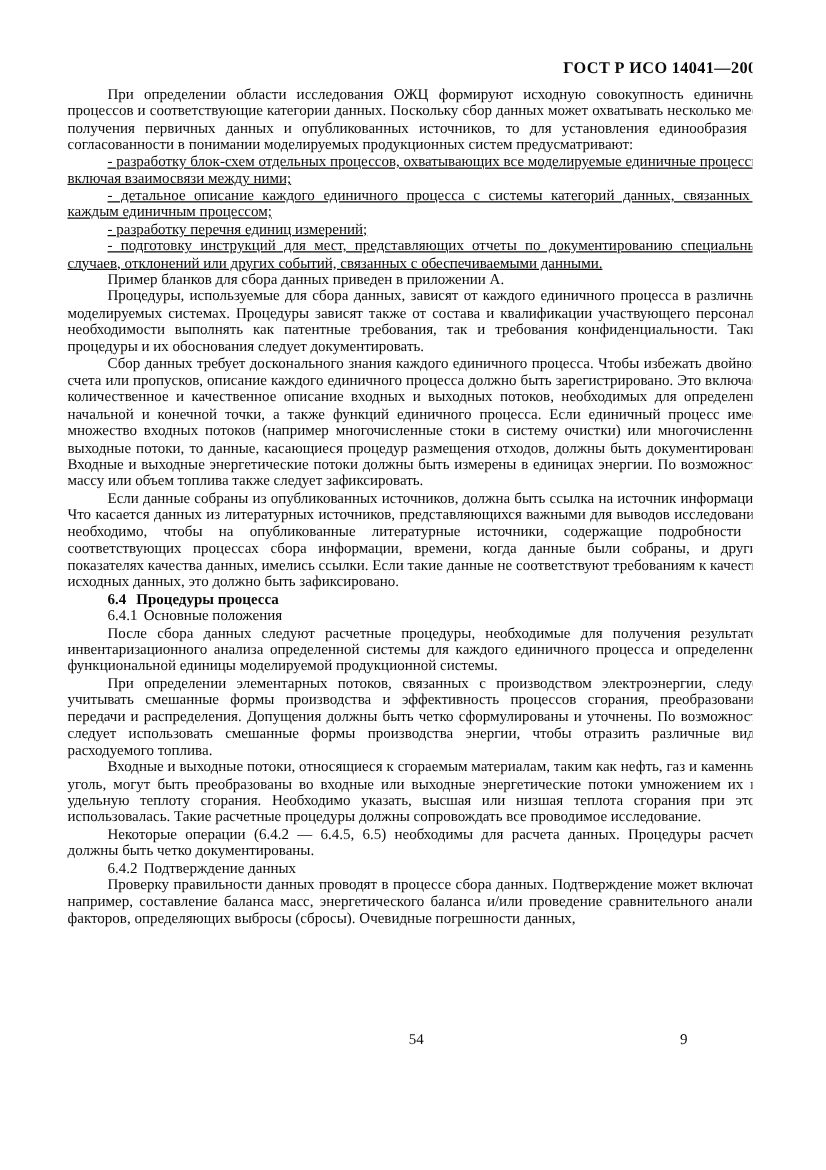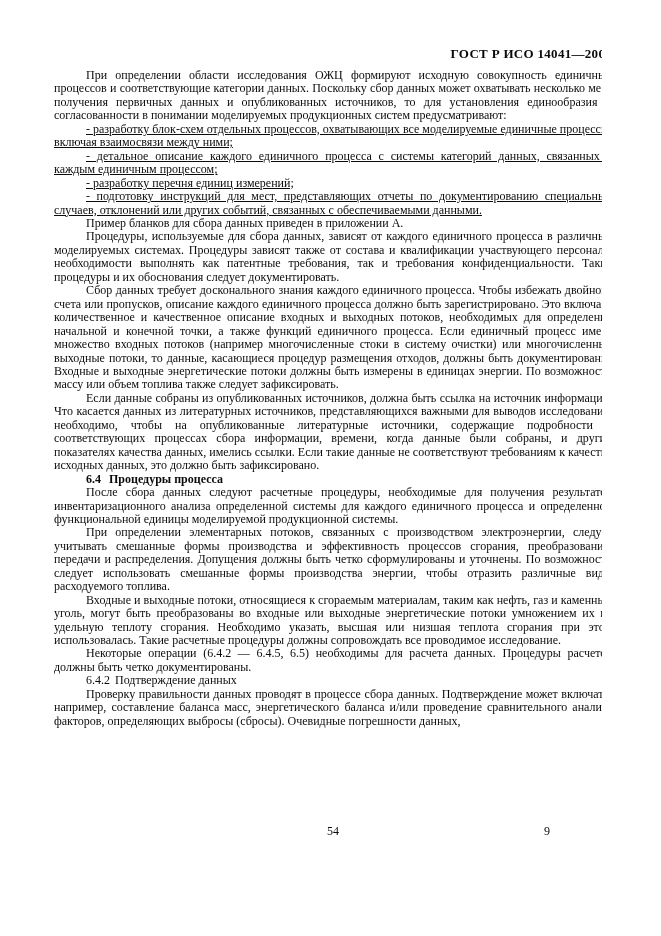--- a/index.html
+++ b/index.html
@@ -64,20 +64,21 @@
     <p class="p">При определении области исследования ОЖЦ формируют исходную совокупность единичных процессов и соответствующие категории данных. Поскольку сбор данных может охватывать несколько мест получения первичных данных и опубликованных источников, то для установления единообразия и согласованности в понимании моделируемых продукционных систем предусматривают:</p>
     <p class="li">- разработку блок-схем отдельных процессов, охватывающих все моделируемые единичные процессы, включая взаимосвязи между ними;</p>
     <p class="li">- детальное описание каждого единичного процесса с системы категорий данных, связанных с каждым единичным процессом;</p>
     <p class="li">- разработку перечня единиц измерений;</p>
     <p class="li">- подготовку инструкций для мест, представляющих отчеты по документированию специальных случаев, отклонений или других событий, связанных с обеспечиваемыми данными.</p>
     <p class="p">Пример бланков для сбора данных приведен в приложении А.</p>
     <p class="p">Процедуры, используемые для сбора данных, зависят от каждого единичного процесса в различных моделируемых системах. Процедуры зависят также от состава и квалификации участвующего персонала, необходимости выполнять как патентные требования, так и требования конфиденциальности. Такие процедуры и их обоснования следует документировать.</p>
     <p class="p">Сбор данных требует досконального знания каждого единичного процесса. Чтобы избежать двойного счета или пропусков, описание каждого единичного процесса должно быть зарегистрировано. Это включает количественное и качественное описание входных и выходных потоков, необходимых для определения начальной и конечной точки, а также функций единичного процесса. Если единичный процесс имеет множество входных потоков (например многочисленные стоки в систему очистки) или многочисленные выходные потоки, то данные, касающиеся процедур размещения отходов, должны быть документированы. Входные и выходные энергетические потоки должны быть измерены в единицах энергии. По возможности массу или объем топлива также следует зафиксировать.</p>
     <p class="p">Если данные собраны из опубликованных источников, должна быть ссылка на источник информации. Что касается данных из литературных источников, представляющихся важными для выводов исследования, необходимо, чтобы на опубликованные литературные источники, содержащие подробности о соответствующих процессах сбора информации, времени, когда данные были собраны, и других показателях качества данных, имелись ссылки. Если такие данные не соответствуют требованиям к качеству исходных данных, это должно быть зафиксировано.</p>
     <p class="h2"><span>6.4</span><span class="ht">Процедуры процесса</span></p>
+    <p class="h3"><span>6.4.1</span><span class="ht">Основные положения</span></p>
     <p class="p">После сбора данных следуют расчетные процедуры, необходимые для получения результатов инвентаризационного анализа определенной системы для каждого единичного процесса и определенной функциональной единицы моделируемой продукционной системы.</p>
     <p class="p">При определении элементарных потоков, связанных с производством электроэнергии, следует учитывать смешанные формы производства и эффективность процессов сгорания, преобразования, передачи и распределения. Допущения должны быть четко сформулированы и уточнены. По возможности следует использовать смешанные формы производства энергии, чтобы отразить различные виды расходуемого топлива.</p>
     <p class="p">Входные и выходные потоки, относящиеся к сгораемым материалам, таким как нефть, газ и каменный уголь, могут быть преобразованы во входные или выходные энергетические потоки умножением их на удельную теплоту сгорания. Необходимо указать, высшая или низшая теплота сгорания при этом использовалась. Такие расчетные процедуры должны сопровождать все проводимое исследование.</p>
     <p class="p">Некоторые операции (6.4.2 — 6.4.5, 6.5) необходимы для расчета данных. Процедуры расчетов должны быть четко документированы.</p>
     <p class="h3"><span>6.4.2</span><span class="ht">Подтверждение данных</span></p>
     <p class="p">Проверку правильности данных проводят в процессе сбора данных. Подтверждение может включать, например, составление баланса масс, энергетического баланса и/или проведение сравнительного анализа факторов, определяющих выбросы (сбросы). Очевидные погрешности данных,</p>
   </div>
 
   <div class="footer-center">54</div>
   <div class="footer-right">9</div>

